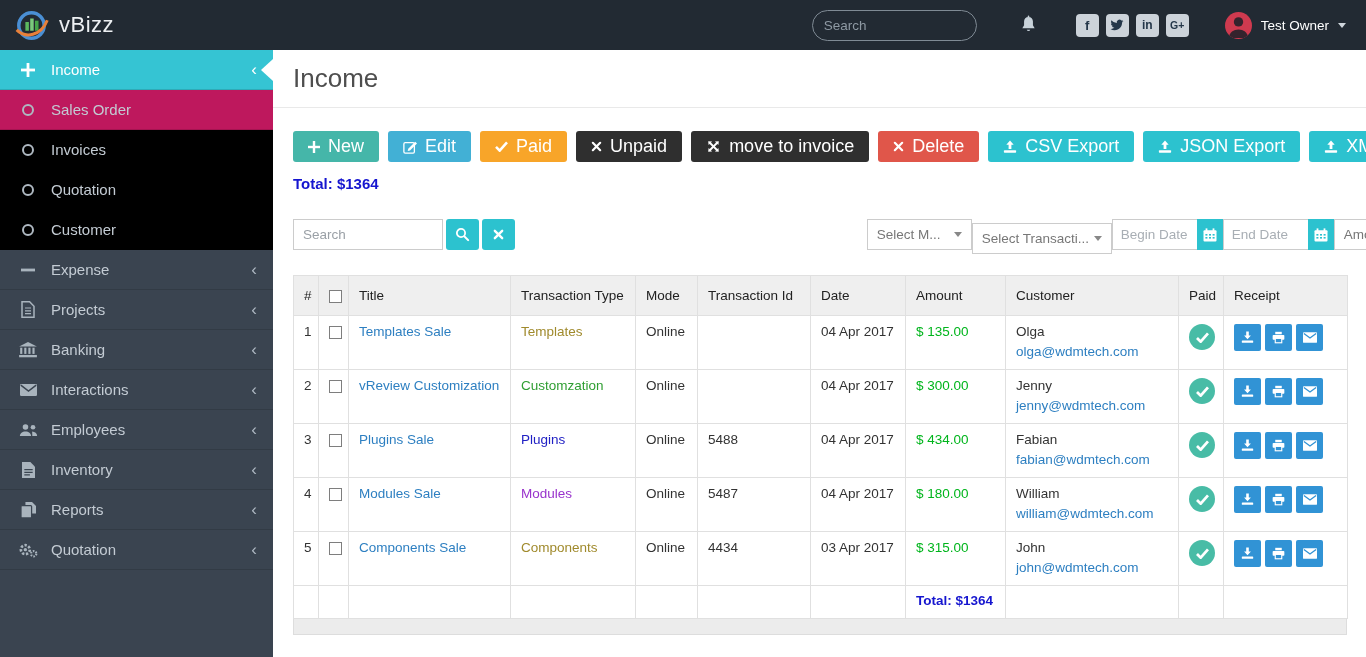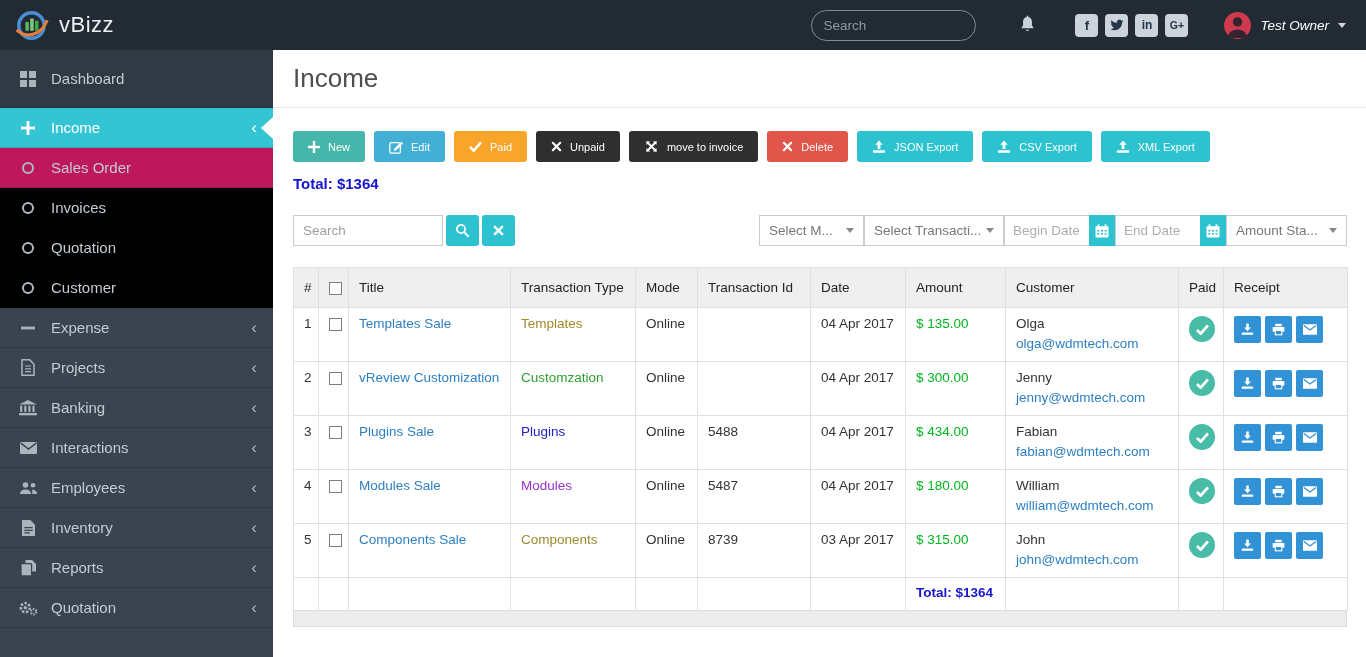--- a/index.html
+++ b/index.html
@@ -11,21 +11,21 @@
   .brand-name { color:#eceff2; font-size:22px; letter-spacing:.5px; }
   .topbar-right { margin-left:auto; display:flex; align-items:center; padding-right:20px; }
   .tsearch { width:165px; height:31px; border:1px solid #7f8a94; border-radius:16px; display:flex; align-items:center; padding:0 11px; }
   .tsearch input { flex:1; background:transparent; border:none; outline:none; color:#cfd6dc; font-size:13.5px; font-family:inherit; }
   .tsearch input::placeholder { color:#8e99a3; }
   .tsearch svg { color:#cfd6dc; }
   .bell { margin-left:42px; color:#c8d2da; cursor:pointer; display:flex; }
   .social { margin-left:38px; display:flex; gap:7px; }
   .soc { width:23px; height:23px; border-radius:4px; background:#ccd3da; color:#24374a; display:flex; align-items:center; justify-content:center; font-weight:bold; font-size:13px; cursor:pointer; }
   .soc.small { font-size:10.5px; }
-  .userbox { margin-left:36px; display:flex; align-items:center; gap:9px; cursor:pointer;font-style:italic; }
+  .userbox { margin-left:36px; display:flex; align-items:center; gap:9px; cursor:pointer; }
   .username { color:#fff; font-size:13.5px; }
   .ucaret { width:0; height:0; border-left:4px solid transparent; border-right:4px solid transparent; border-top:5px solid #cfd6dc; }
 
   
   .layout { display:flex; height:607px; }
 
   
   .sidebar { width:273px; background:#3a4450; flex-shrink:0; }
   .sb-item { height:40px; display:flex; align-items:center; gap:13px; padding:0 16px 0 18px; color:#c3cbd3; font-size:15px; cursor:pointer; border-bottom:1px solid rgba(0,0,0,.13); position:relative; }
   .sb-icon { width:20px; display:flex; justify-content:center; align-items:center; color:#a9b4bd; flex-shrink:0; }
@@ -39,37 +39,37 @@
   .sb-item.sub-first { background:#be185d; }
   .ring { width:12px; height:12px; border:2px solid #aeb8c1; border-radius:50%; }
 
   
   .main { flex:1; display:flex; flex-direction:column; background:#fff; }
   .page-header { height:58px; border-bottom:1px solid #e9e9e9; display:flex; align-items:center; padding-left:20px; flex-shrink:0; }
   .page-title { font-size:26px; color:#4e4e4e; font-weight:400; }
   .content { padding:0 19px 0 20px; }
 
   .toolbar { display:flex; gap:9px; margin-top:23px; }
-  .btn { height:31px; border:none; border-radius:3px; color:#fff; font-size:11px; display:inline-flex; align-items:center; gap:8px; padding:0 15px; cursor:pointer; font-family:inherit; white-space:nowrap; }
+  .btn { height:31px; border:none; border-radius:3px; color:#fff; font-size:18px; display:inline-flex; align-items:center; gap:8px; padding:0 15px; cursor:pointer; font-family:inherit; white-space:nowrap; }
   .btn-new   { background:#45b6a9; }
   .btn-edit  { background:#42b0d5; }
   .btn-paid  { background:#f8a529; }
   .btn-dark  { background:#2f2f2f; }
   .btn-del   { background:#e0564a; }
   .btn-exp   { background:#2cc2cf; }
 
   .total-line { margin-top:13px; font-weight:bold; font-size:15px; color:#1515cf; }
 
   .filters { display:flex; align-items:center; margin-top:23px; }
   .f-search { width:150px; height:31px; border:1px solid #ccc; padding:0 9px; font-size:13.5px; color:#555; outline:none; font-family:inherit; }
   .f-search::placeholder { color:#9aa0a6; }
   .icon-btn { width:33px; height:31px; background:#2cc2cf; border:none; border-radius:3px; color:#fff; display:flex; align-items:center; justify-content:center; margin-left:3px; cursor:pointer; }
   .right-filters { margin-left:auto; display:flex; align-items:center; gap:0; }
   .fake-select { height:31px; border:1px solid #ccc; background:#fff; display:flex; align-items:center; justify-content:space-between; padding:0 9px; font-size:13.5px; color:#777; cursor:pointer; }
-  .w105 { width:105px; } .w140 { width:140px; } .w121 { width:121px; }
+  .w105 { width:105px; } .w140 { width:140px;margin-top:8px; } .w121 { width:121px; }
   .caret { width:0; height:0; border-left:4px solid transparent; border-right:4px solid transparent; border-top:5px solid #888; }
   .date-group { display:flex; }
   .date-input { width:85px; height:31px; border:1px solid #ccc; border-right:none; padding:0 8px; font-size:13.5px; color:#555; outline:none; font-family:inherit; }
   .date-input::placeholder { color:#a8aeb4; }
   .cal-btn { width:26px; height:31px; background:#2cc2cf; border:none; color:#fff; display:flex; align-items:center; justify-content:center; cursor:pointer; }
 
   
   .table-wrap { margin-top:21px; width:1054px; }
   table { border-collapse:collapse; width:1054px; font-size:13.5px; color:#333; table-layout:fixed; }
   th, td { border:1px solid #e0e0e0; padding:8px 10px; text-align:left; vertical-align:top; overflow:hidden; }
@@ -145,31 +145,20 @@
       <span class="username">Test Owner</span>
       <span class="ucaret"></span>
     </div>
   </div>
 </div>
 
 <div class="layout">
 
   <div class="sidebar">
 
-    <div class="sb-item sb-dash">
-      <span class="sb-icon">
-        <svg width="16" height="16" viewBox="0 0 16 16" fill="currentColor">
-            <rect width="7" height="7"></rect>
-            <rect x="9" width="7" height="7"></rect>
-            <rect y="9" width="7" height="7"></rect>
-            <rect x="9" y="9" width="7" height="7"></rect>
-          </svg>
-      </span>
-      <span>Dashboard</span>
-    </div>
 
     <div class="sb-item active">
       <span class="sb-icon">
         <svg width="14" height="14" viewBox="0 0 14 14" fill="currentColor">
             <rect x="5.6" width="2.8" height="14"></rect>
             <rect y="5.6" width="14" height="2.8"></rect>
           </svg>
       </span>
       <span>Income</span>
       <span class="sb-chev">‹</span>
@@ -347,28 +336,28 @@
           <svg width="11" height="11" viewBox="0 0 12 12" stroke="#fff" stroke-width="2.4" stroke-linecap="round">
               <path d="M2 2l8 8M10 2l-8 8"></path>
             </svg>
           <span>Delete</span>
         </button>
         <button class="btn btn-exp">
           <svg width="14" height="14" viewBox="0 0 16 16" fill="#fff">
               <path d="M8 .6l4.2 4.8H9.6v4.8H6.4V5.4H3.8z"></path>
               <rect x="1" y="11.6" width="14" height="3" rx="0.8"></rect>
             </svg>
-          <span>JSON Export</span>
+          <span>CSV Export</span>
         </button>
         <button class="btn btn-exp">
           <svg width="14" height="14" viewBox="0 0 16 16" fill="#fff">
               <path d="M8 .6l4.2 4.8H9.6v4.8H6.4V5.4H3.8z"></path>
               <rect x="1" y="11.6" width="14" height="3" rx="0.8"></rect>
             </svg>
-          <span>CSV Export</span>
+          <span>JSON Export</span>
         </button>
         <button class="btn btn-exp">
           <svg width="14" height="14" viewBox="0 0 16 16" fill="#fff">
               <path d="M8 .6l4.2 4.8H9.6v4.8H6.4V5.4H3.8z"></path>
               <rect x="1" y="11.6" width="14" height="3" rx="0.8"></rect>
             </svg>
           <span>XML Export</span>
         </button>
       </div>
 
@@ -635,21 +624,21 @@
             </tr>
 
             <tr>
               <td class="c">5</td>
               <td class="c">
                   <div class="cb"></div>
                 </td>
               <td><span class="link">Components Sale</span></td>
               <td><span style="color:#a08a2c">Components</span></td>
               <td>Online</td>
-              <td>8739</td>
+              <td>4434</td>
               <td>03 Apr 2017</td>
               <td><span class="amount">$ 315.00</span></td>
               <td><span>John</span><span class="email">john@wdmtech.com</span></td>
               <td>
                   <span class="paid-badge">
                     <svg width="13" height="11" viewBox="0 0 14 12" fill="none" stroke="#fff" stroke-width="3">
                       <path d="M1 6.5l4 4L13 1.5"></path>
                     </svg>
                   </span>
                 </td>

